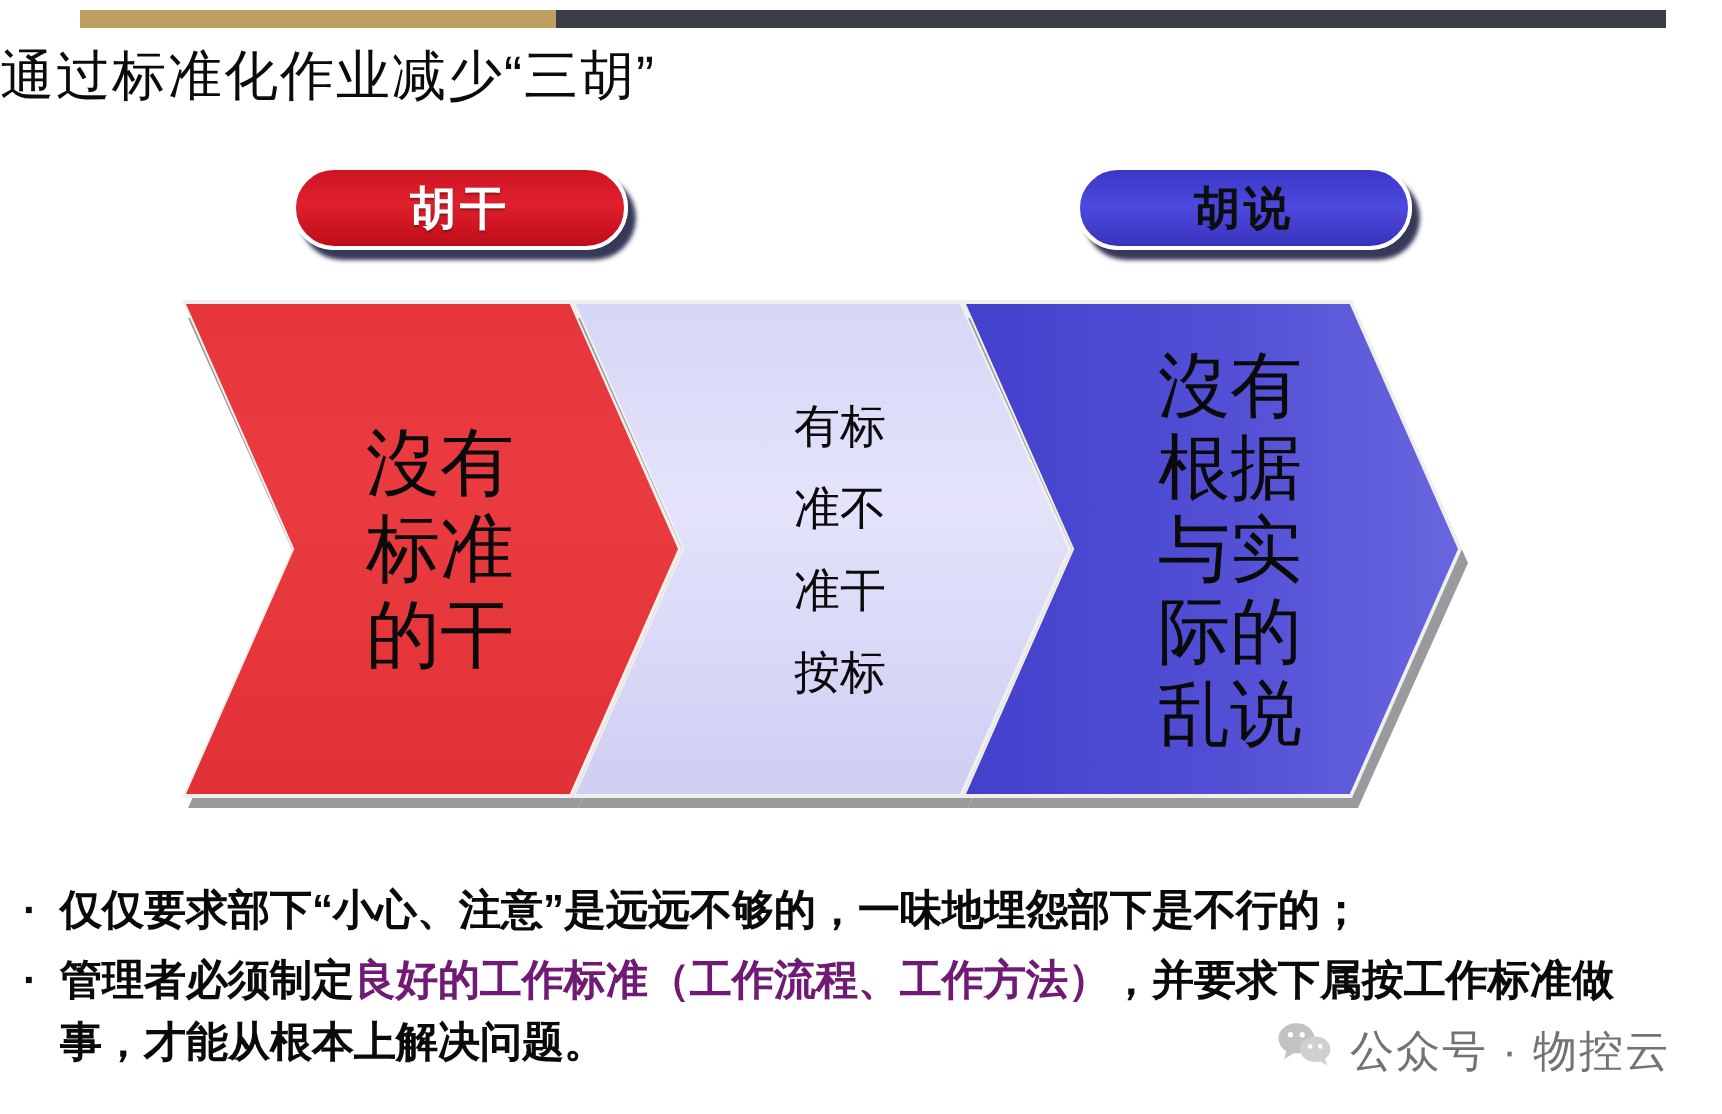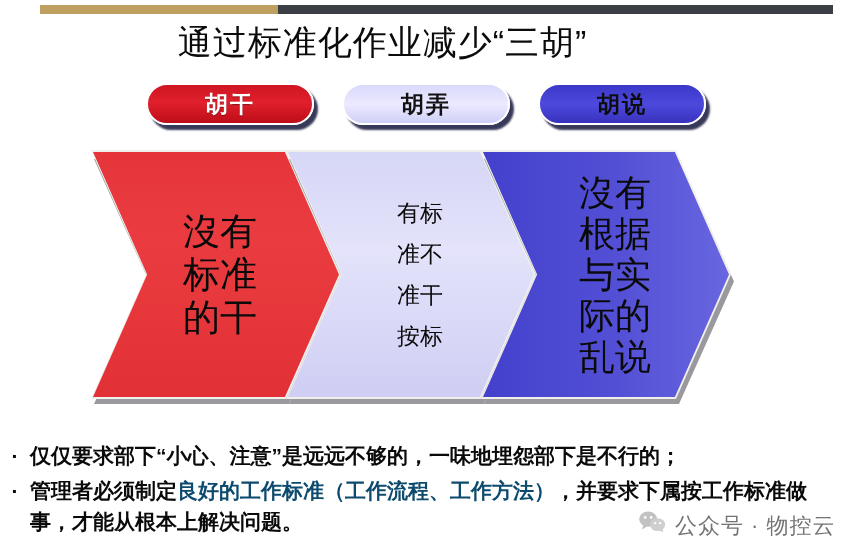--- a/index.html
+++ b/index.html
@@ -37,22 +37,21 @@
     height: 100%;
     background: #3b3e44;
   }
 
   
   .title {
     position: absolute;
     top: 20px;
     left: 0;
     width: 765px;
-    text-align: center;
-    font-size: 34px;
+    font-size: 27px;
     font-weight: 400;
     color: #0b0b0b;
     letter-spacing: 1px;
     white-space: nowrap;
   }
 
   
   .pill-row {
     position: absolute;
     top: 82px;
@@ -192,21 +191,21 @@
     flex: 0 0 30px;
     text-align: center;
     font-size: 21px;
     line-height: 31px;
     color: #0a0a0a;
   }
   .bullet .btxt {
     flex: 1;
     padding-right: 24px;
   }
-  .hl-red { color: #0c4a6e; }
+  .hl-red { color: #701a75; }
 
   
   .watermark {
     position: absolute;
     left: 639px;
     top: 511px;
     display: flex;
     align-items: flex-start;
     gap: 9px;
     color: #737373;
@@ -223,23 +222,20 @@
   <div class="topbar">
     <div class="seg-gold"></div>
     <div class="seg-dark"></div>
   </div>
 
   <div class="title">通过标准化作业减少“三胡”</div>
 
   <div class="pill-row">
     <div class="pill p1">
       <span>胡干</span>
-    </div>
-    <div class="pill p2">
-      <span>胡弄</span>
     </div>
     <div class="pill p3">
       <span>胡说</span>
     </div>
   </div>
 
   <div class="chev-band">
 
     <div class="chev-shadow c1-shadow"></div>
     <div class="chev-outline c1-outline"></div>

